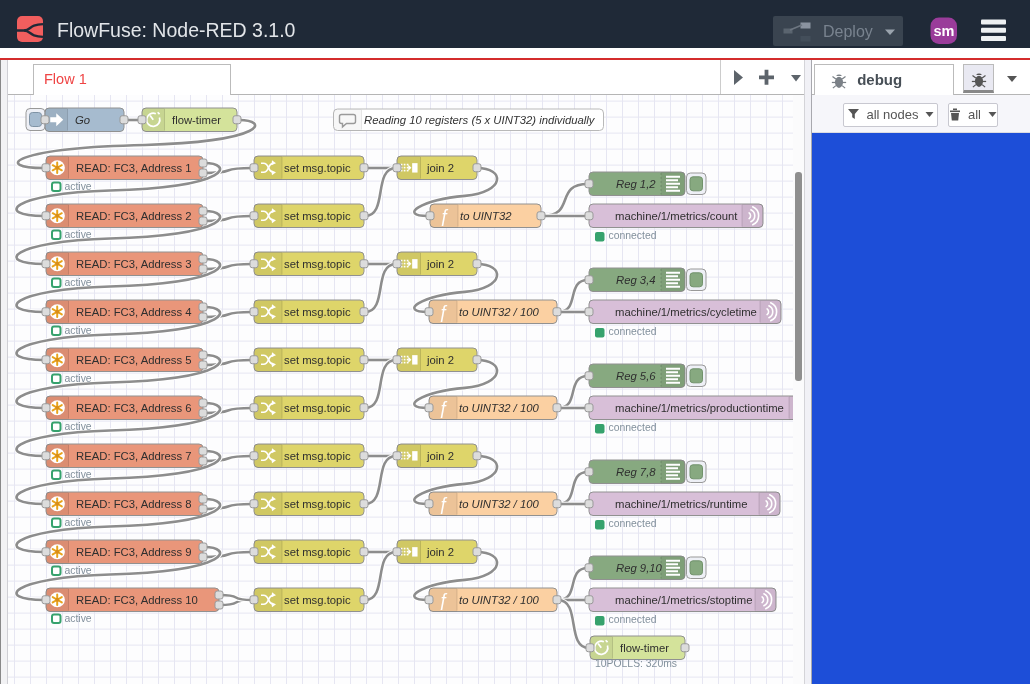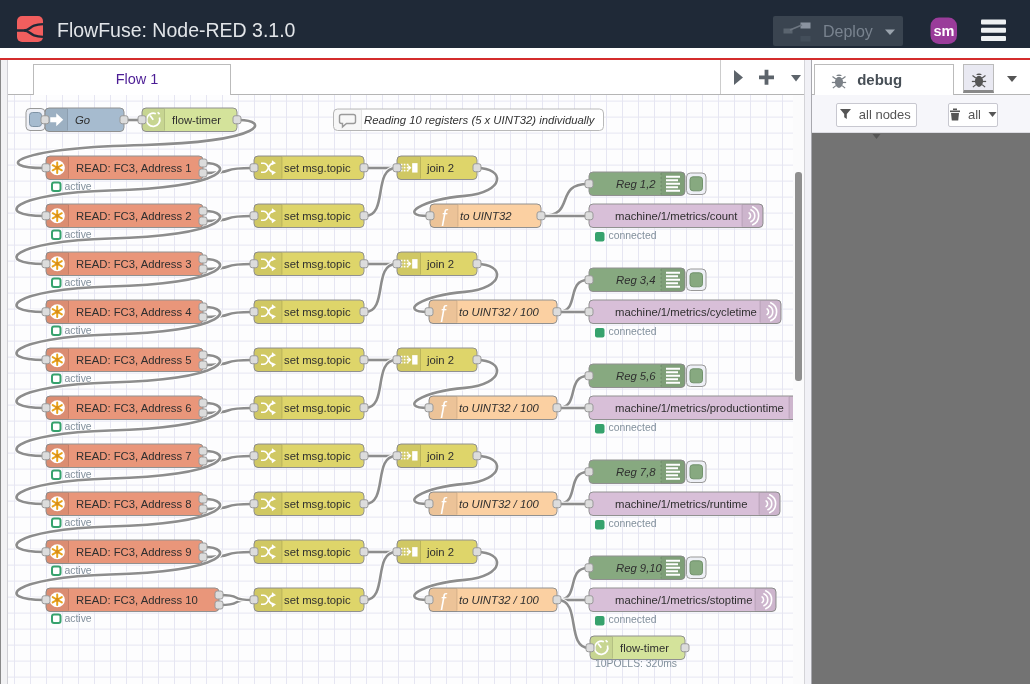--- a/index.html
+++ b/index.html
@@ -1,28 +1,28 @@
 <!DOCTYPE html>
 <html><head><meta charset="utf-8">
 <style>
 *{margin:0;padding:0;box-sizing:border-box;}
 body{width:1030px;height:684px;overflow:hidden;font-family:"Liberation Sans",sans-serif;position:relative;background:#fff;}
 .header{position:absolute;left:0;top:0;width:1030px;height:48px;background:#1F2937;}
 .redline{position:absolute;left:0;top:58px;width:1030px;height:2px;background:#D42C2C;}
 .palette{position:absolute;left:0;top:60px;width:8px;height:624px;background:#f2f2f4;border-right:1px solid #cfcfd4;border-left:1px solid #888;}
 .tabbar{position:absolute;left:8px;top:60px;width:796px;height:35px;background:#fff;border-bottom:1px solid #b5b5b5;}
-.tab-flow{position:absolute;left:25px;top:4px;width:198px;height:31px;background:#fff;border:1px solid #bbb;border-bottom:none;font-size:14.5px;color:#4c1d95;line-height:29px;padding-left:10px;text-align:center;}
+.tab-flow{position:absolute;left:25px;top:4px;width:198px;height:31px;background:#fff;border:1px solid #bbb;border-bottom:none;font-size:14.5px;color:#ef4444;line-height:29px;padding-left:10px;}
 .tb-btns{position:absolute;left:712px;top:0;width:84px;height:34px;border-left:1px solid #ccc;}
 .canvas{position:absolute;left:8px;top:95px;width:785px;height:589px;background:#fdfdfe;
  background-image:linear-gradient(to right,#e6e6f2 1px,transparent 1px),linear-gradient(to bottom,#e6e6f2 1px,transparent 1px);
  background-size:16px 16px;background-position:6px 5.6px;}
 .vscroll{position:absolute;left:793px;top:95px;width:11px;height:589px;background:#fbfbfc;}
 .vthumb{position:absolute;left:2px;top:77px;width:6.5px;height:209px;background:#8f8f8f;border-radius:3px;}
 .gutter{position:absolute;left:804px;top:60px;width:8px;height:624px;background:#f1f1f6;border-left:1px solid #d4d4d8;border-right:1px solid #a8a8ae;}
-.sidebar{position:absolute;left:812px;top:60px;width:218px;height:624px;background:#737373;}
+.sidebar{position:absolute;left:812px;top:60px;width:218px;height:624px;background:#1d4ed8;}
 .sb-tabs{position:absolute;left:0;top:0;width:218px;height:35px;background:#fff;border-bottom:1px solid #b5b5b5;}
 .sb-tab{position:absolute;left:2px;top:4px;width:140px;height:31px;background:#fff;border:1px solid #bbb;border-bottom:none;font-size:15px;font-weight:bold;color:#474f56;line-height:29px;padding-left:14px;}
 .sb-tab span{margin-left:4px;}
 .sb-toggle{position:absolute;left:151px;top:4px;width:31px;height:29px;background:#e9e9f2;border:1px solid #bbb;border-bottom:3px solid #888;text-align:center;line-height:27px;}
 .sb-caret{position:absolute;left:193px;top:14px;}
 .sb-toolbar{position:absolute;left:0;top:35px;width:218px;height:38px;background:#f6f6fa;border-bottom:1px solid #dcdce2;}
 .sb-btn{position:absolute;top:8px;height:24px;background:#fff;border:1px solid #c8c8d0;border-radius:2px;font-size:13px;color:#555;line-height:22px;text-align:center;}
 .sb-btn span{margin:0 3px;}
 text{font-family:"Liberation Sans",sans-serif;}
 </style></head>
@@ -815,21 +815,21 @@
               <line x1="3" y1="4.4" x2="5.8" y2="6.8"></line>
             </g>
           </g>
         </svg>
     </div>
     <svg class="sb-caret" width="14" height="10">
         <path d="M2,2 l10,0 -5,6 z" fill="#555"></path>
       </svg>
   </div>
   <div class="sb-toolbar">
-    <div class="sb-btn" style="left:24px;width:81px;">
+    <div class="sb-btn" style="left:31px;width:95px;">
       <svg width="13" height="12" style="vertical-align:-1px">
           <path d="M1,1 h11 l-4.2,5 v5 l-2.6,-1.8 v-3.2 z" fill="#555"></path>
         </svg>
       <span>all nodes</span>
       <svg width="9" height="7" style="vertical-align:1px">
           <path d="M0.5,1 l8,0 -4,5 z" fill="#555"></path>
         </svg>
     </div>
     <div class="sb-btn" style="left:136px;width:50px;">
       <svg width="12" height="13" style="vertical-align:-2px">

